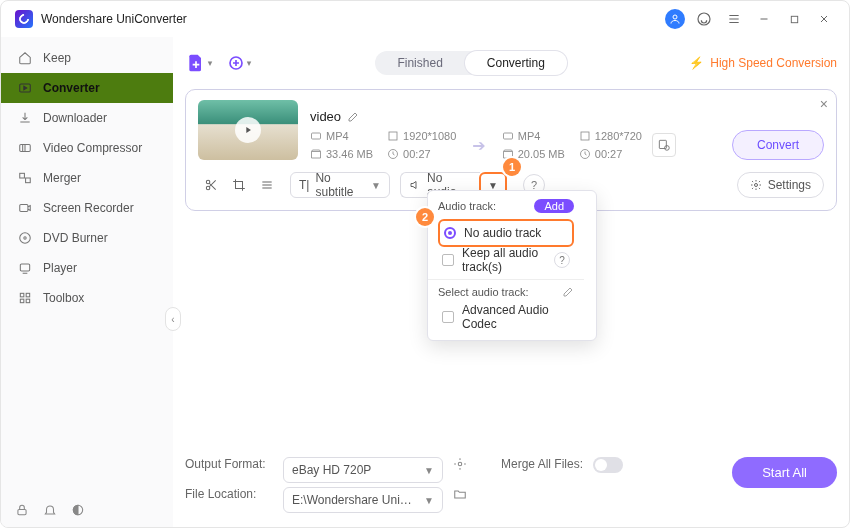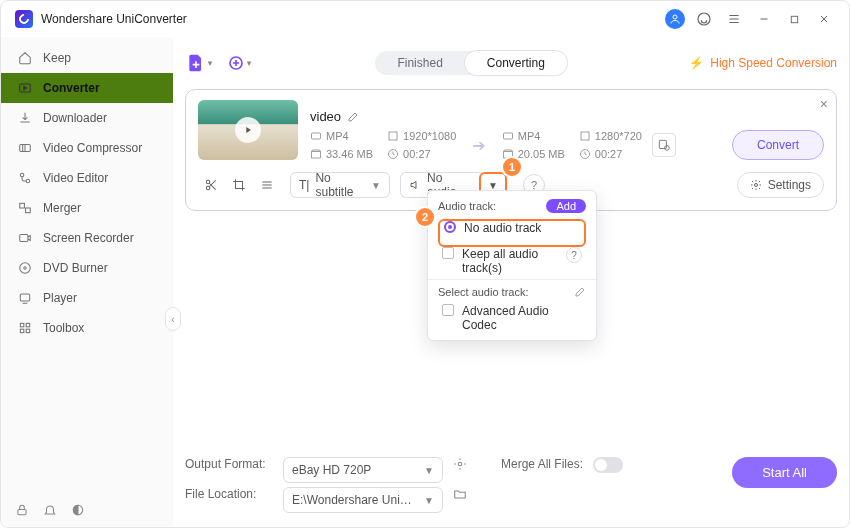--- a/index.html
+++ b/index.html
@@ -48,24 +48,24 @@
 .combo.sub{width:100px}
 .combo .cv{flex:1}
 .combo .chev{color:#888;font-size:10px}
 .audio-wrap{display:flex;align-items:center;gap:0}
 .combo.audio{width:80px;border-top-right-radius:0;border-bottom-right-radius:0;border-right:0}
 .audiodrop{width:28px;height:26px;border:2px solid #ff7a2d;border-radius:6px;display:flex;align-items:center;justify-content:center;color:#555;cursor:pointer;font-size:10px;background:#fff;margin-left:-1px}
 .qmark{width:22px;height:22px;border:1px solid #dcdce3;border-radius:50%;display:flex;align-items:center;justify-content:center;color:#777;cursor:pointer;font-size:11px;margin-left:6px}
 .settingsbtn{margin-left:auto;height:26px;padding:0 12px;border:1px solid #dcdce3;border-radius:13px;display:flex;align-items:center;gap:6px;color:#555;cursor:pointer;font-size:12px}
 .badge{position:absolute;width:18px;height:18px;border-radius:50%;background:#ff8a3d;color:#fff;font-size:11px;font-weight:600;display:flex;align-items:center;justify-content:center;box-shadow:0 0 0 2px #fff;z-index:5}
 .badge.b1{top:68px;left:317px}
-.popup{position:absolute;top:100px;left:241px;width:170px;background:#fff;border:1px solid #e2e2ea;border-radius:6px;box-shadow:0 6px 20px rgba(0,0,0,.12);padding:8px 10px 10px 10px;z-index:4}
+.popup{position:absolute;top:100px;left:241px;width:170px;background:#fff;border:1px solid #e2e2ea;border-radius:6px;box-shadow:0 6px 20px rgba(0,0,0,.12);padding:8px 22px 10px 10px;z-index:4}
 .popup .hdr{display:flex;align-items:center;justify-content:space-between;font-size:11px;color:#555;margin-bottom:6px}
 .addbtn{background:#7b4dff;color:#fff;border-radius:10px;padding:1px 10px;font-size:11px;cursor:pointer}
-.opt{display:flex;align-items:flex-start;gap:8px;height:26px;font-size:12px;color:#333;cursor:pointer;border-radius:4px;padding:0 4px}
+.opt{display:flex;align-items:center;gap:8px;height:26px;font-size:12px;color:#333;cursor:pointer;border-radius:4px;padding:0 4px}
 .opt.sel{border:2px solid #ff7a2d;border-radius:6px;height:28px}
 .radio{width:12px;height:12px;border-radius:50%;border:2px solid #bbb;position:relative;flex-shrink:0}
 .opt.sel .radio{border-color:#7b4dff}
 .opt.sel .radio::after{content:"";position:absolute;inset:2px;background:#7b4dff;border-radius:50%}
 .checkbox{width:12px;height:12px;border:1px solid #bbb;border-radius:2px;flex-shrink:0}
 .popup .sep{height:1px;background:#eee;margin:6px -10px}
 .popup .sub{display:flex;align-items:center;justify-content:space-between;font-size:11px;color:#555;margin:4px 0 6px}
 .badge.b2{top:118px;left:230px}
 .footer{margin-top:auto;padding-top:10px}
 .frow{display:flex;align-items:flex-start;gap:10px;height:30px;color:#666;font-size:12px}
@@ -149,30 +149,20 @@
             <svg width="14" height="14" viewBox="0 0 24 24" fill="none" stroke="currentColor" stroke-width="1.8">
               <rect x="3" y="6" width="18" height="12" rx="2"></rect>
               <path d="M8 6v12M12 6v12"></path>
             </svg>
           </span>
           <span>Video Compressor</span>
         </div>
       <div class="nav-item">
           <span class="ic">
             <svg width="14" height="14" viewBox="0 0 24 24" fill="none" stroke="currentColor" stroke-width="1.8">
-              <circle cx="7" cy="7" r="3"></circle>
-              <circle cx="17" cy="17" r="3"></circle>
-              <path d="M7 10v4a3 3 0 003 3h4"></path>
-            </svg>
-          </span>
-          <span>Video Editor</span>
-        </div>
-      <div class="nav-item">
-          <span class="ic">
-            <svg width="14" height="14" viewBox="0 0 24 24" fill="none" stroke="currentColor" stroke-width="1.8">
               <rect x="3" y="4" width="8" height="8"></rect>
               <rect x="13" y="12" width="8" height="8"></rect>
             </svg>
           </span>
           <span>Merger</span>
         </div>
       <div class="nav-item">
           <span class="ic">
             <svg width="14" height="14" viewBox="0 0 24 24" fill="none" stroke="currentColor" stroke-width="1.8">
               <rect x="3" y="6" width="14" height="12" rx="2"></rect>

